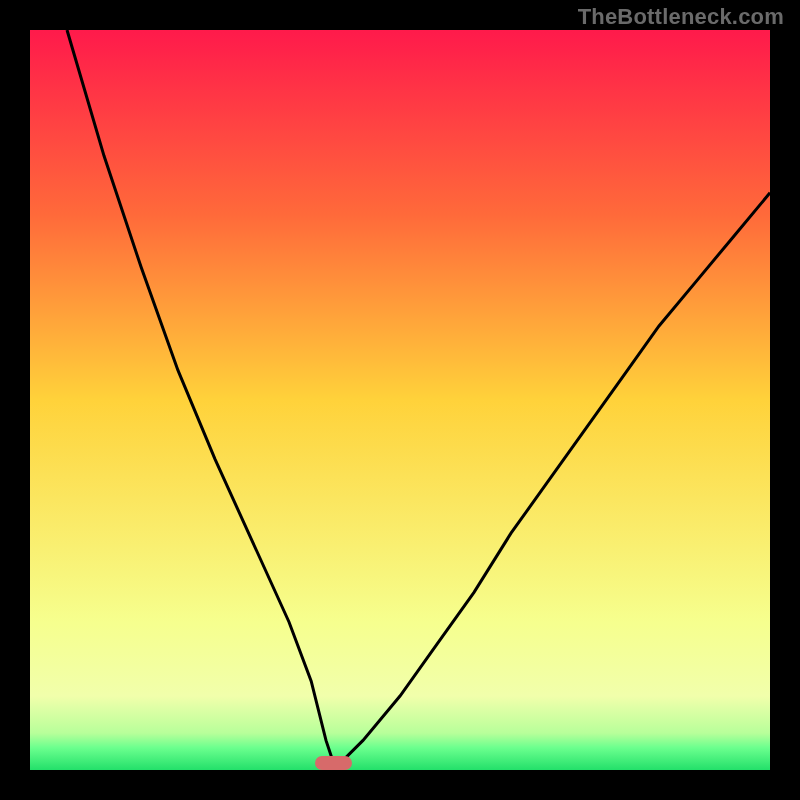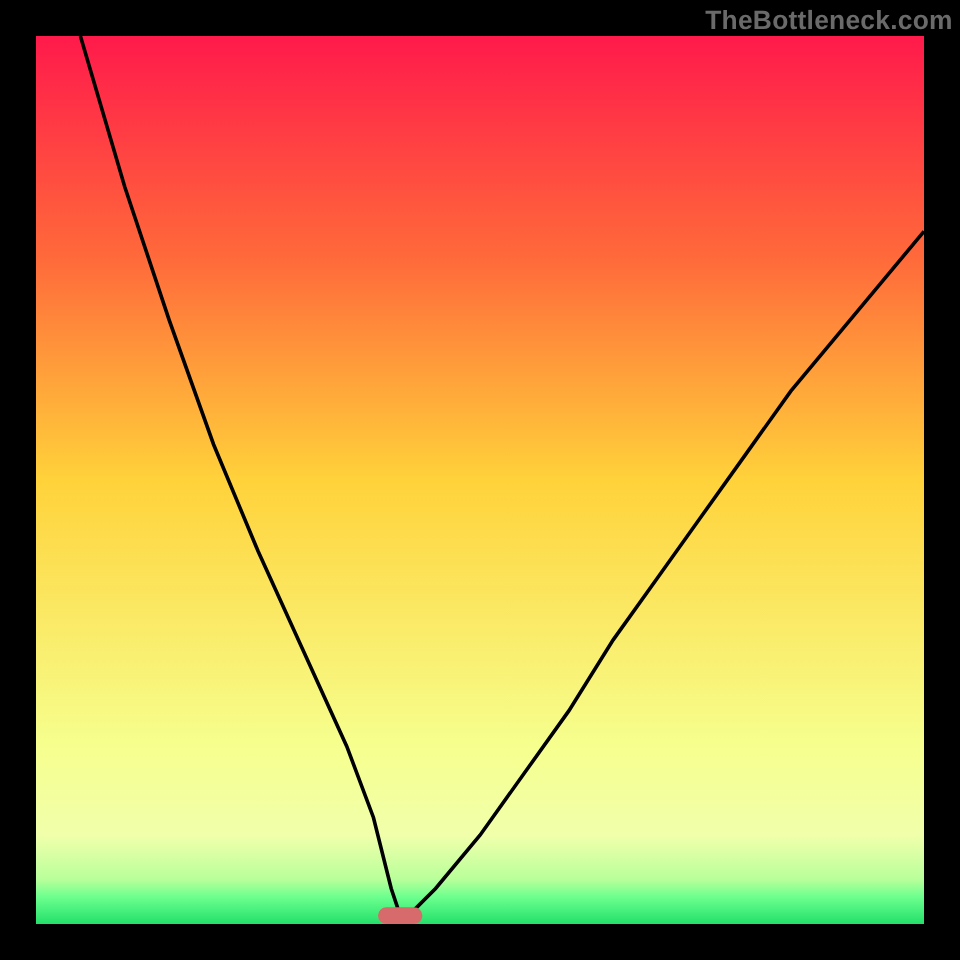--- a/index.html
+++ b/index.html
@@ -22,21 +22,21 @@
     position: absolute;
     left: 30px;
     top: 30px;
     width: 740px;
     height: 740px;
     
   }
   .watermark {
     position: absolute;
     top: 4px;
-    right: 6px;
+    right: 16px;
     font-family: Arial, Helvetica, sans-serif;
     font-size: 22px;
     font-weight: 600;
     color: #6a6a6a;
     letter-spacing: 0.2px;
   }
   svg.curve {
     position: absolute;
     left: 0;
     top: 0;

